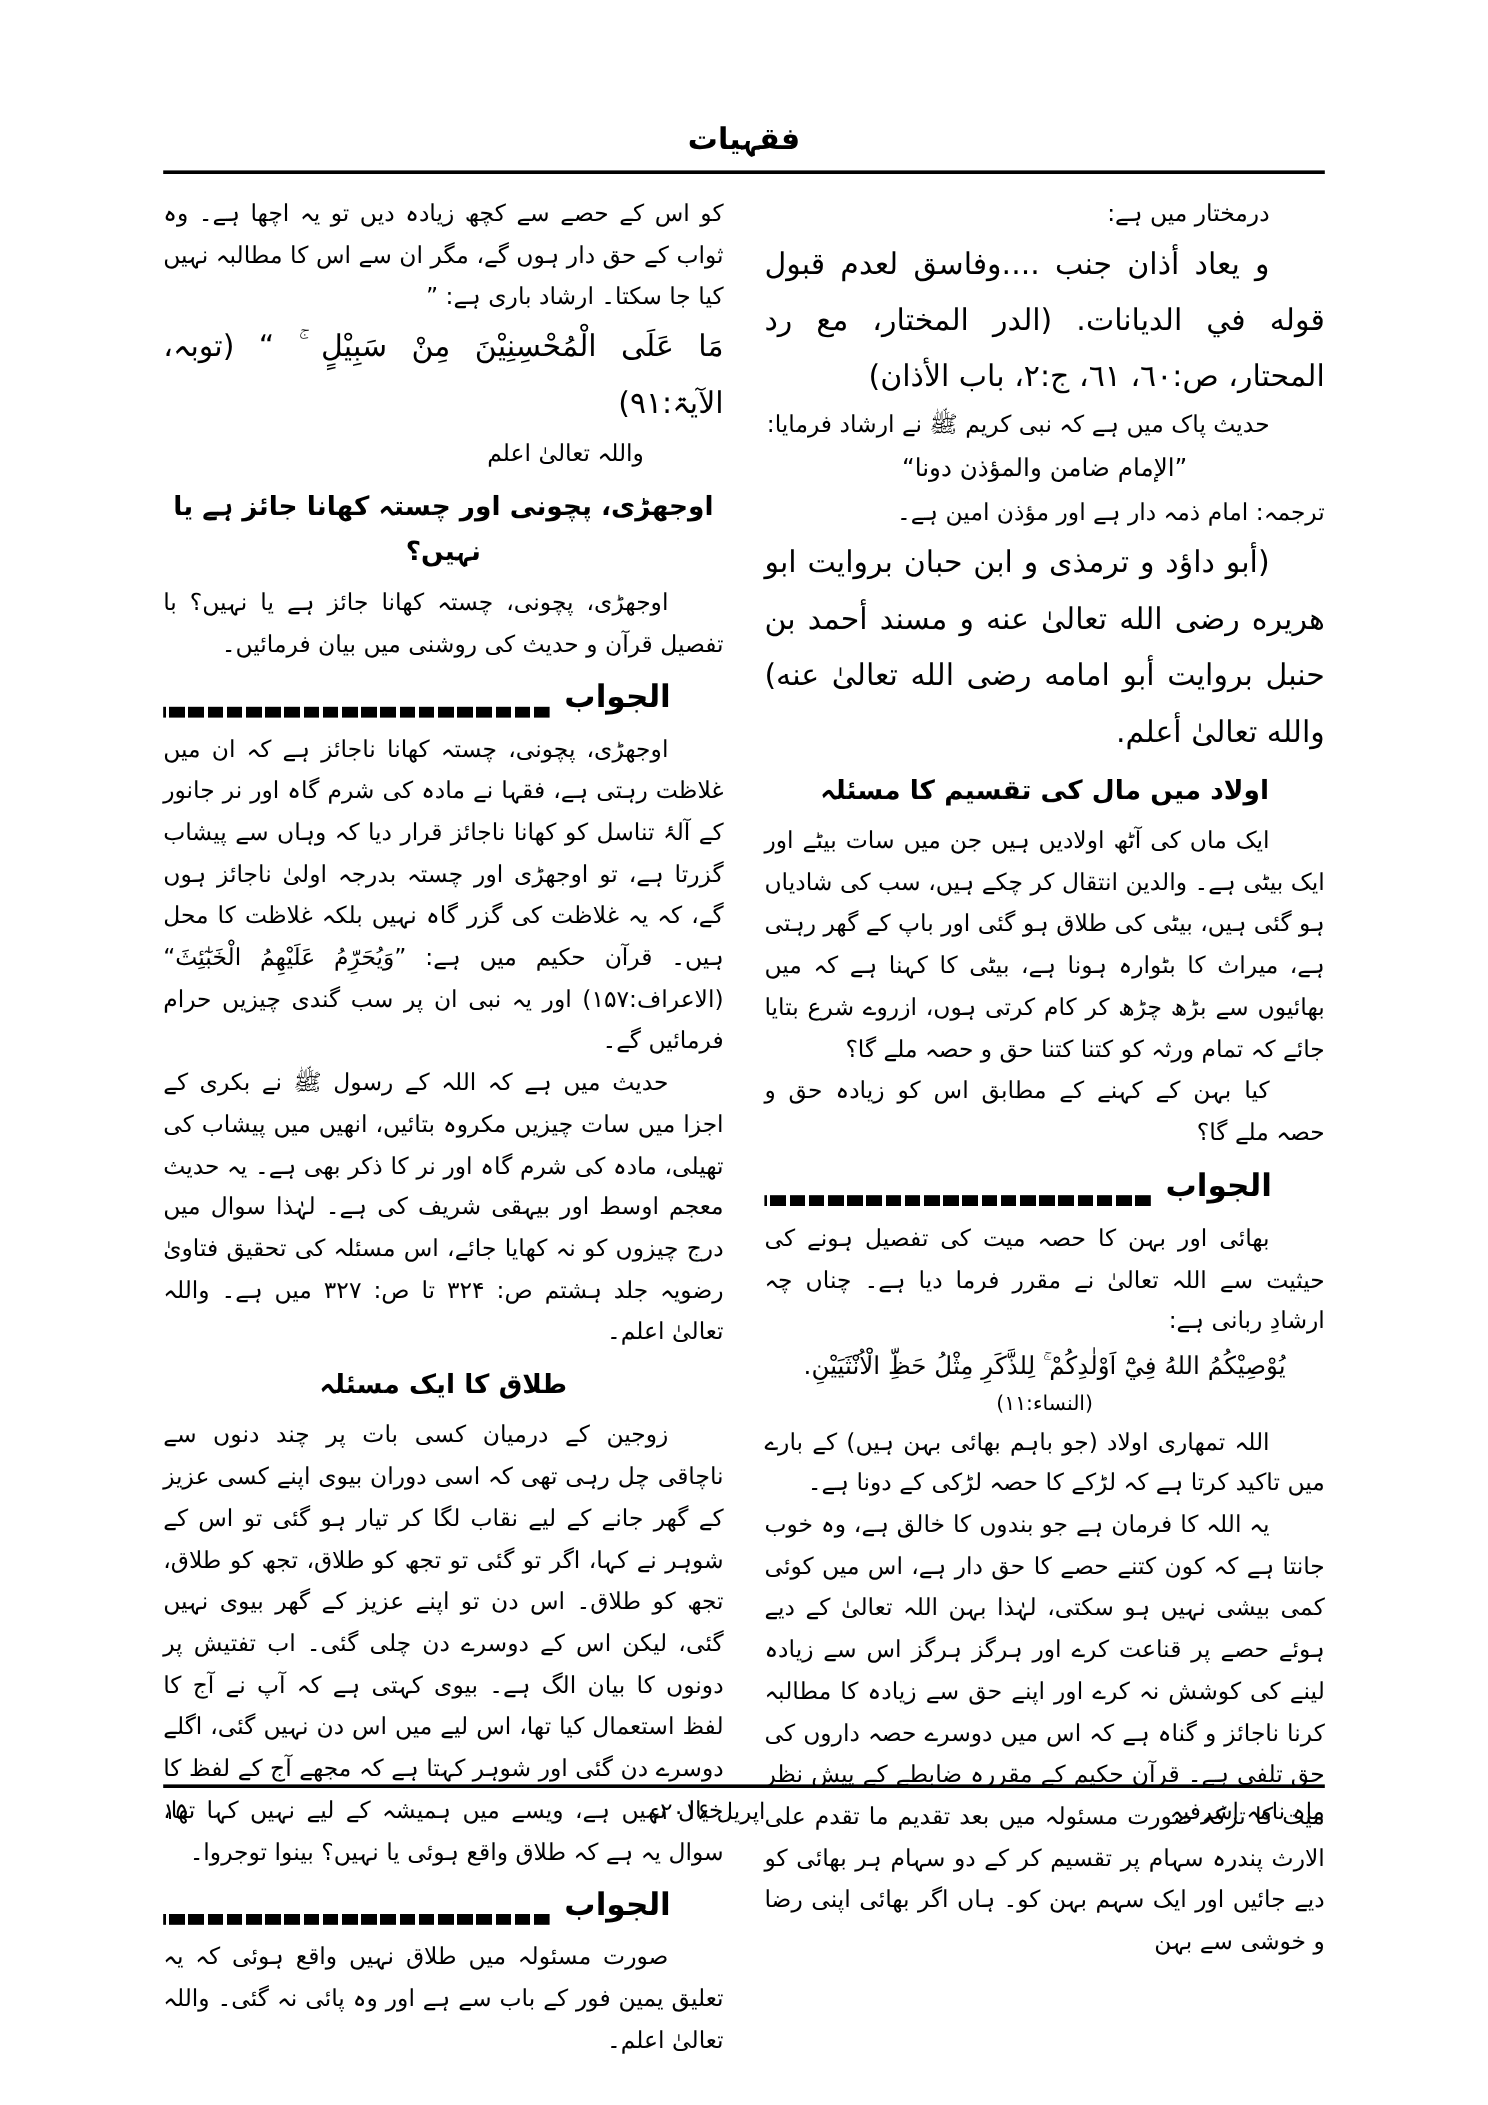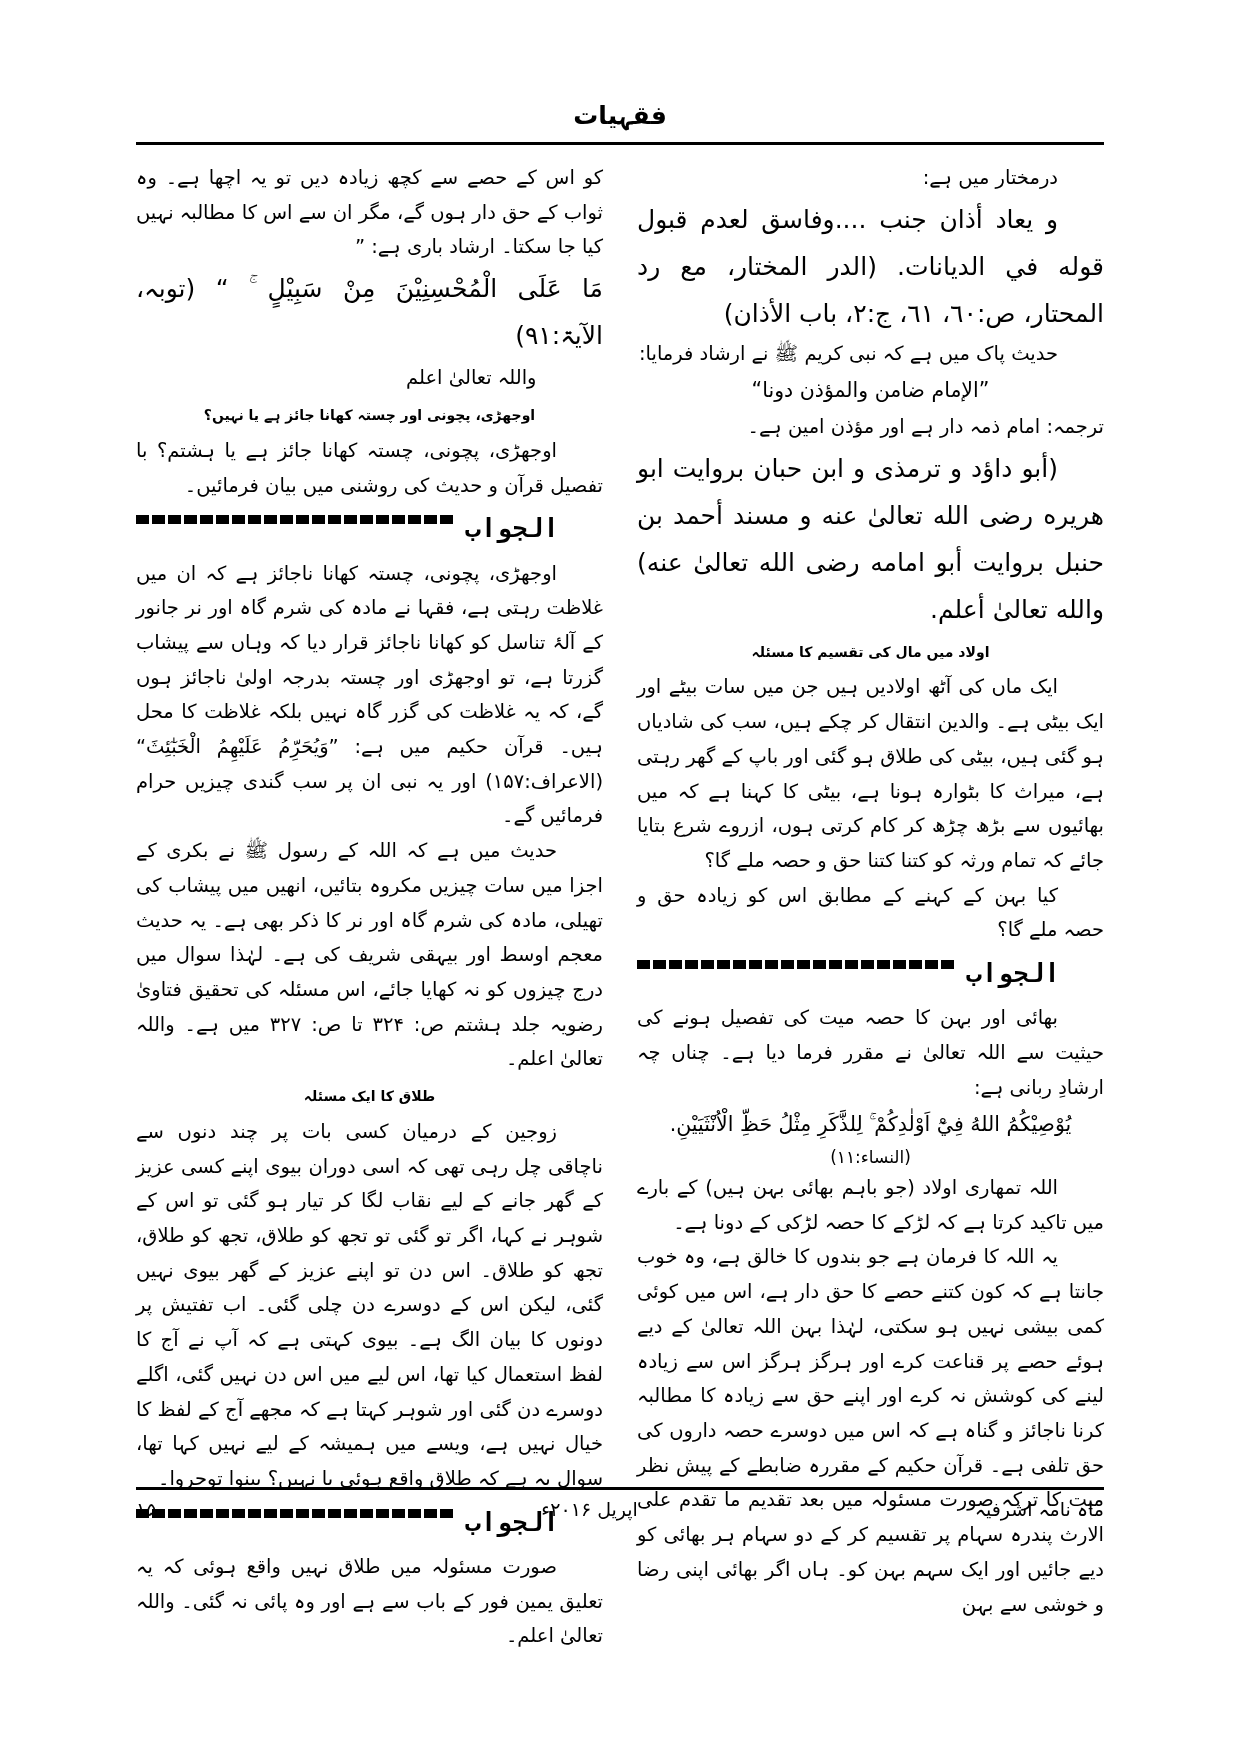--- a/index.html
+++ b/index.html
@@ -15,26 +15,26 @@
     margin:0 0 12px 0;
   }
   .header-rule{border:0;border-top:3px solid #000;margin:0 0 16px 0;}
   .columns{display:flex;gap:34px;direction:rtl;}
   .col{width:467px;direction:rtl;text-align:justify;font-size:19.5px;line-height:1.78;}
   .col p{margin:0;}
   .indent{text-indent:46px;}
   .arabic{font-size:25px;line-height:1.88;}
   .arabic-center{text-align:center;text-indent:0;font-size:20.5px;line-height:1.88;}
   .section-heading{
-    text-align:center;font-weight:bold;font-size:14px;line-height:1.7;
+    text-align:center;font-weight:bold;font-size:22px;line-height:1.7;
     margin:8px 0 6px 0;text-indent:0;
   }
   .answer-row{
-    display:flex;align-items:flex-start;gap:12px;direction:rtl;
-    margin:12px 0 10px 0;padding-right:44px;font-family:Liberation Mono, monospace;
+    display:flex;align-items:flex-end;gap:12px;direction:rtl;
+    margin:12px 0 10px 0;padding-right:44px;
   }
   .answer-word{font-weight:bold;font-size:26px;line-height:1.2;white-space:nowrap;}
   .answer-rule{
     flex:1;height:9px;
     background:repeating-linear-gradient(to left,#000 0 13px,#fff 13px 16px);
   }
   .citation-end{text-align:center;text-indent:0;font-size:17px;line-height:1.6;}
   .signoff{text-align:left;text-indent:0;padding-left:270px;line-height:1.9;}
   .footer{position:absolute;left:136px;right:136px;top:1487px;}
   .footer-rule{border:0;border-top:3px solid #000;margin:0 0 8px 0;}
@@ -70,21 +70,21 @@
       <p class="citation-end">(النساء:۱۱)</p>
       <p class="indent">اللہ تمھاری اولاد (جو باہم بھائی بہن ہیں) کے بارے میں تاکید کرتا ہے کہ لڑکے کا حصہ لڑکی کے دونا ہے۔</p>
       <p class="indent">یہ اللہ کا فرمان ہے جو بندوں کا خالق ہے، وہ خوب جانتا ہے کہ کون کتنے حصے کا حق دار ہے، اس میں کوئی کمی بیشی نہیں ہو سکتی، لہٰذا بہن اللہ تعالیٰ کے دیے ہوئے حصے پر قناعت کرے اور ہرگز ہرگز اس سے زیادہ لینے کی کوشش نہ کرے اور اپنے حق سے زیادہ کا مطالبہ کرنا ناجائز و گناہ ہے کہ اس میں دوسرے حصہ داروں کی حق تلفی ہے۔ قرآن حکیم کے مقررہ ضابطے کے پیش نظر میت کا ترکہ صورت مسئولہ میں بعد تقدیم ما تقدم علی الارث پندرہ سہام پر تقسیم کر کے دو سہام ہر بھائی کو دیے جائیں اور ایک سہم بہن کو۔ ہاں اگر بھائی اپنی رضا و خوشی سے بہن</p>
     </div>
 
     <div class="col">
       <p>کو اس کے حصے سے کچھ زیادہ دیں تو یہ اچھا ہے۔ وہ ثواب کے حق دار ہوں گے، مگر ان سے اس کا مطالبہ نہیں کیا جا سکتا۔ ارشاد باری ہے: ”</p>
       <p class="arabic">مَا عَلَى الْمُحْسِنِيْنَ مِنْ سَبِيْلٍ ۚ “ (توبہ، الآیۃ:۹۱)</p>
       <p class="signoff">واللہ تعالیٰ اعلم</p>
       <h2 class="section-heading">اوجھڑی، پچونی اور چستہ کھانا جائز ہے یا نہیں؟</h2>
-      <p class="indent">اوجھڑی، پچونی، چستہ کھانا جائز ہے یا ہشتم؟ با تفصیل قرآن و حدیث کی روشنی میں بیان فرمائیں۔</p>
+      <p class="indent">اوجھڑی، پچونی، چستہ کھانا جائز ہے یا نہیں؟ با تفصیل قرآن و حدیث کی روشنی میں بیان فرمائیں۔</p>
       <div class="answer-row">
         <span class="answer-word">الجواب</span>
         <span class="answer-rule"></span>
       </div>
       <p class="indent">اوجھڑی، پچونی، چستہ کھانا ناجائز ہے کہ ان میں غلاظت رہتی ہے، فقہا نے مادہ کی شرم گاہ اور نر جانور کے آلۂ تناسل کو کھانا ناجائز قرار دیا کہ وہاں سے پیشاب گزرتا ہے، تو اوجھڑی اور چستہ بدرجہ اولیٰ ناجائز ہوں گے، کہ یہ غلاظت کی گزر گاہ نہیں بلکہ غلاظت کا محل ہیں۔ قرآن حکیم میں ہے: ”وَيُحَرِّمُ عَلَيْهِمُ الْخَبٰٓئِثَ“ (الاعراف:۱۵۷) اور یہ نبی ان پر سب گندی چیزیں حرام فرمائیں گے۔</p>
       <p class="indent">حدیث میں ہے کہ اللہ کے رسول ﷺ نے بکری کے اجزا میں سات چیزیں مکروہ بتائیں، انھیں میں پیشاب کی تھیلی، مادہ کی شرم گاہ اور نر کا ذکر بھی ہے۔ یہ حدیث معجم اوسط اور بیہقی شریف کی ہے۔ لہٰذا سوال میں درج چیزوں کو نہ کھایا جائے، اس مسئلہ کی تحقیق فتاویٰ رضویہ جلد ہشتم ص: ۳۲۴ تا ص: ۳۲۷ میں ہے۔ واللہ تعالیٰ اعلم۔</p>
       <h2 class="section-heading">طلاق کا ایک مسئلہ</h2>
       <p class="indent">زوجین کے درمیان کسی بات پر چند دنوں سے ناچاقی چل رہی تھی کہ اسی دوران بیوی اپنے کسی عزیز کے گھر جانے کے لیے نقاب لگا کر تیار ہو گئی تو اس کے شوہر نے کہا، اگر تو گئی تو تجھ کو طلاق، تجھ کو طلاق، تجھ کو طلاق۔ اس دن تو اپنے عزیز کے گھر بیوی نہیں گئی، لیکن اس کے دوسرے دن چلی گئی۔ اب تفتیش پر دونوں کا بیان الگ ہے۔ بیوی کہتی ہے کہ آپ نے آج کا لفظ استعمال کیا تھا، اس لیے میں اس دن نہیں گئی، اگلے دوسرے دن گئی اور شوہر کہتا ہے کہ مجھے آج کے لفظ کا خیال نہیں ہے، ویسے میں ہمیشہ کے لیے نہیں کہا تھا، سوال یہ ہے کہ طلاق واقع ہوئی یا نہیں؟ بینوا توجروا۔</p>
       <div class="answer-row">
         <span class="answer-word">الجواب</span>

